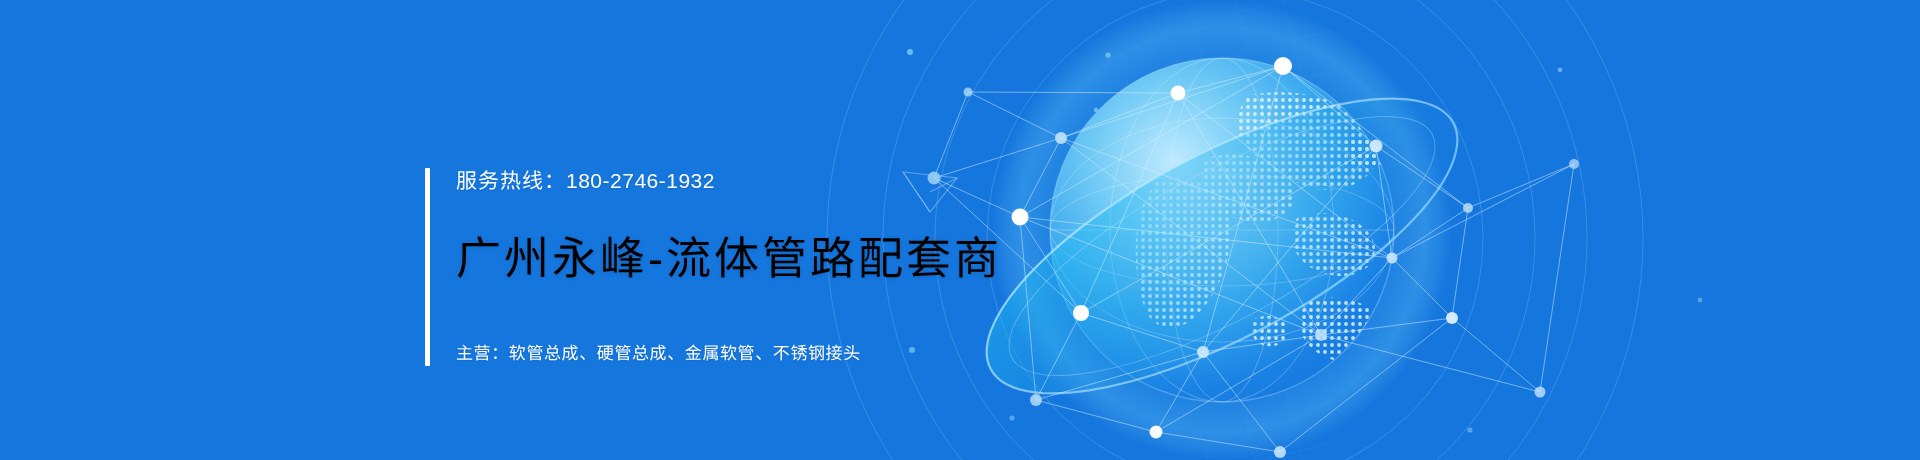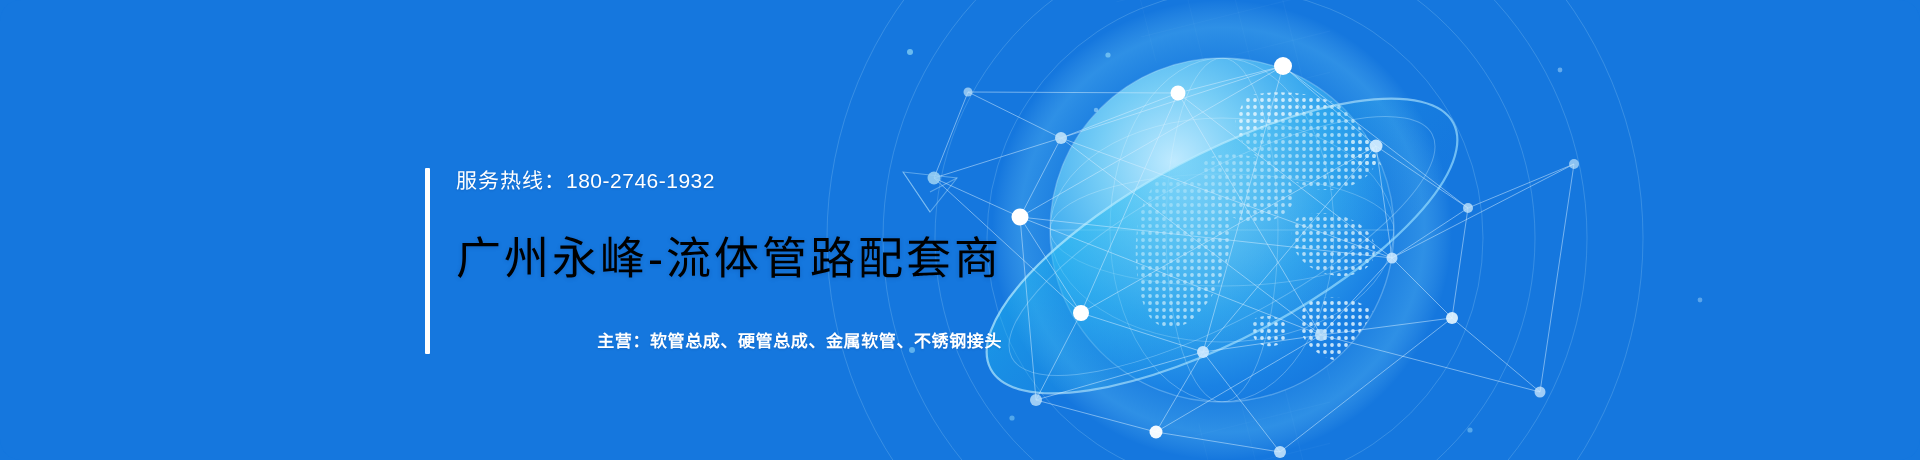--- a/index.html
+++ b/index.html
@@ -50,24 +50,23 @@
     white-space:nowrap;
     font-weight:400;
     text-shadow:0 1px 4px rgba(0,40,100,.20);
   }
   #subtitle{
     color:#ffffff;
     font-size:17px;
     line-height:24px;
     letter-spacing:.6px;
     white-space:nowrap;
-    margin-top:12px;
-    font-weight:700;
+    margin-top:24px;
+    font-weight:400;
     text-shadow:0 1px 2px rgba(0,40,100,.18);
-    text-align:right;
   }
 </style>
 </head>
 <body>
 
 <div id="banner">
 
   <div class="bg-layer">
     <svg class="bg-svg" viewBox="0 0 1920 460" preserveAspectRatio="none">
       <defs>

